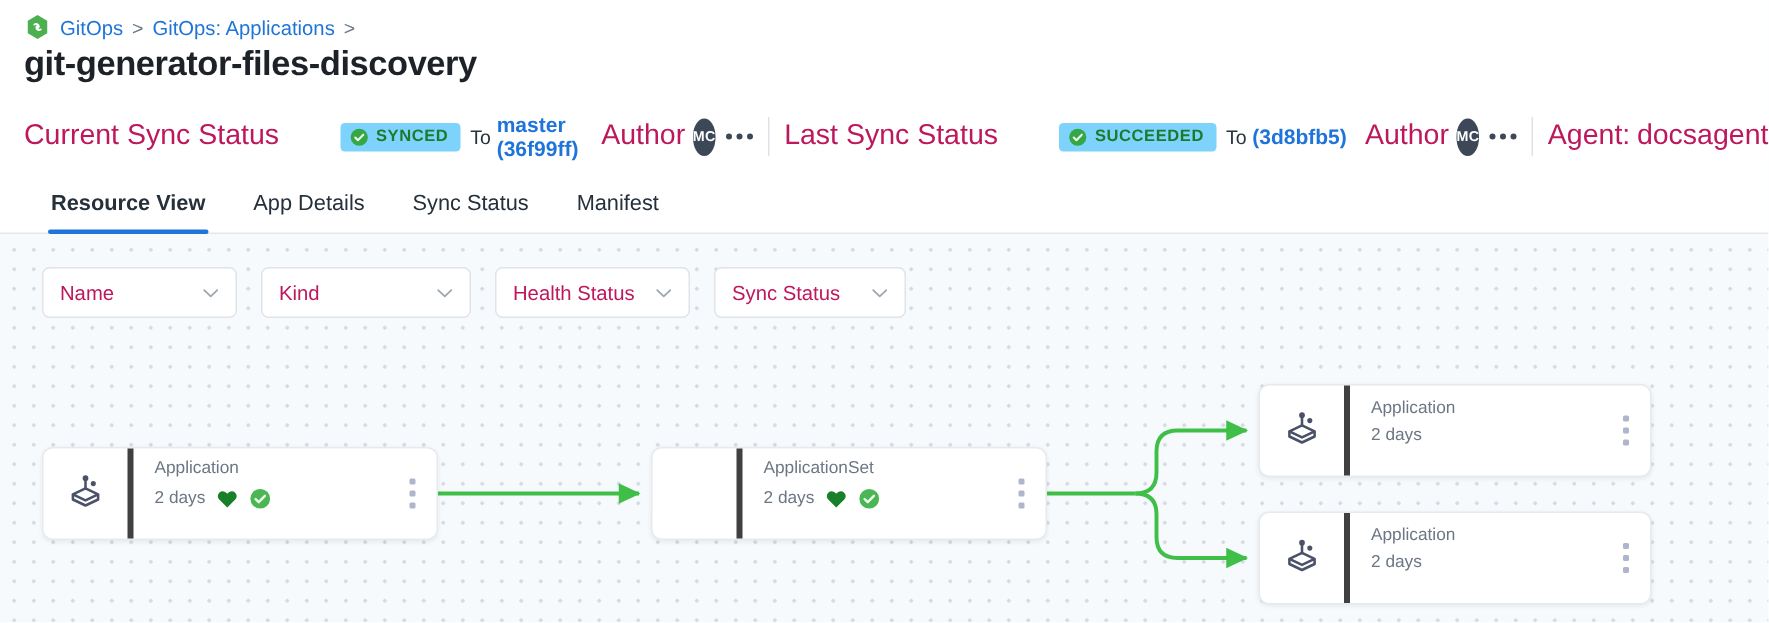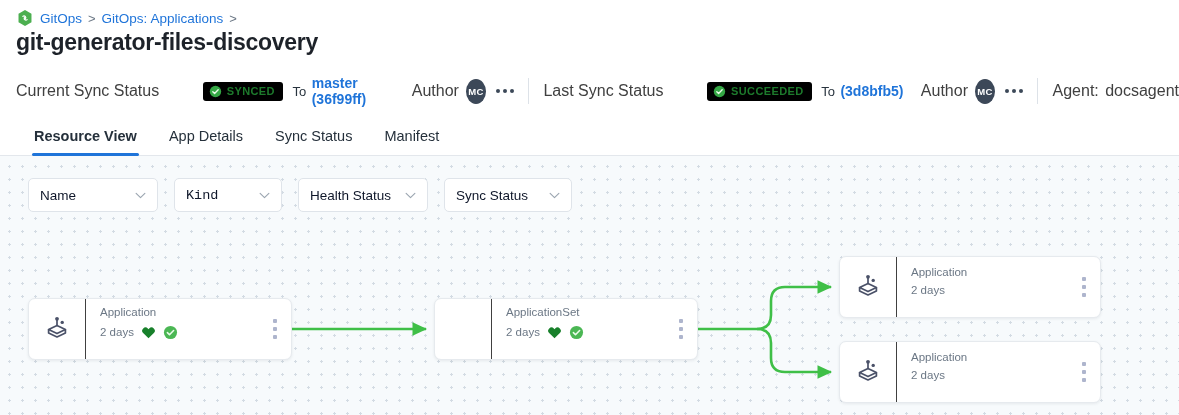--- a/index.html
+++ b/index.html
@@ -27,25 +27,25 @@
     font-size: 23px; font-weight: bold; color: #1d2229;
     letter-spacing: -0.3px;
   }
 
   
   .status-bar {
     position: absolute; left: 0; top: 70px; width: 1179px; height: 42px;
     display: flex; align-items: center; padding-left: 16px;
     font-size: 13px; color: #25303b;
   }
-  .sb-label { color: #404040; font-size: 16px; white-space: nowrap; }
+  .sb-label { color: #be185d; font-size: 19px; white-space: nowrap; }
   .sb-gap { width: 12px; }
   .badge {
     display: inline-flex; gap: 5px;
-    background: #000000; color: #1d7a2c;
+    background: #7dd3fc; color: #1d7a2c;
     border-radius: 3px; padding: 3px 8px 3px 6px;
     font-size: 11px; font-weight: bold; letter-spacing: .4px; margin-left: 34px;
   }
   .badge .chk { width: 13px; height: 13px; display:block; }
   .sb-to { color: #28333e; font-size: 13px; }
   .sb-rev { color: #1f74d9; font-weight: bold; font-size: 14px; text-decoration: none; }
   .avatar {
     width: 25px; height: 25px; border-radius: 50%;
     background: #3c4858; color: #fff; font-size: 9.5px; font-weight: bold;
     display: flex; align-items: center; justify-content: center; letter-spacing: .3px;
@@ -79,45 +79,45 @@
     background-size: 13px 13px;
     background-position: 3px 4px;
     overflow: hidden;
   }
 
   
   .filters { position: absolute; left: 28px; top: 22px; display: flex; gap: 16px; }
   .filter {
     height: 34px; background: #fff; border: 1px solid #dfe4ea; border-radius: 5px;
     display: flex; align-items: center; justify-content: space-between;
-    padding: 0 11px; font-size: 13.5px; color: #0f172a; cursor: pointer;
+    padding: 0 11px; font-size: 13.5px; color: #be185d; cursor: pointer;
   }
   .f-name { width: 130px; }
-  .f-kind { width: 108px; font-family: Liberation Mono, monospace; }
+  .f-kind { width: 140px; }
   .f-health { width: 130px; }
   .f-sync { width: 128px; }
   .chev { width: 11px; height: 7px; display:block; opacity:.75; }
 
   
   .edges { position: absolute; left: 0; top: 0; width: 1179px; height: 259px; }
 
   
   .node {
     position: absolute; background: #fff;
     border: 1px solid #e6eaee; border-radius: 7px;
     box-shadow: 0 1px 3px rgba(22,34,51,.08);
     display: flex; align-items: stretch; cursor: pointer;
   }
   .node-icon {
     width: 56px; flex: 0 0 56px;
     display: flex; align-items: center; justify-content: center;
   }
   .node-icon svg { width: 26px; height: 26px; display:block; }
   .node-body {
-    flex: 1 1 auto; border-left: 1px solid #404040;
+    flex: 1 1 auto; border-left: 4px solid #404040;
     padding: 9px 0 24px 14px; display: flex; flex-direction: column; justify-content: center;
     min-width: 0;
   }
   .node-title {
     font-size: 15.5px; color: #1d2229; white-space: nowrap;
     overflow: hidden; text-overflow: ellipsis; line-height: 1.25;
   }
   .node-kind { font-size: 11.5px; color: #6b7785; margin-top: 3px; line-height:1.2; }
   .node-meta { display: flex; align-items: center; gap: 7px; margin-top: 5px; }
   .node-age { font-size: 11.5px; color: #6b7785; }

